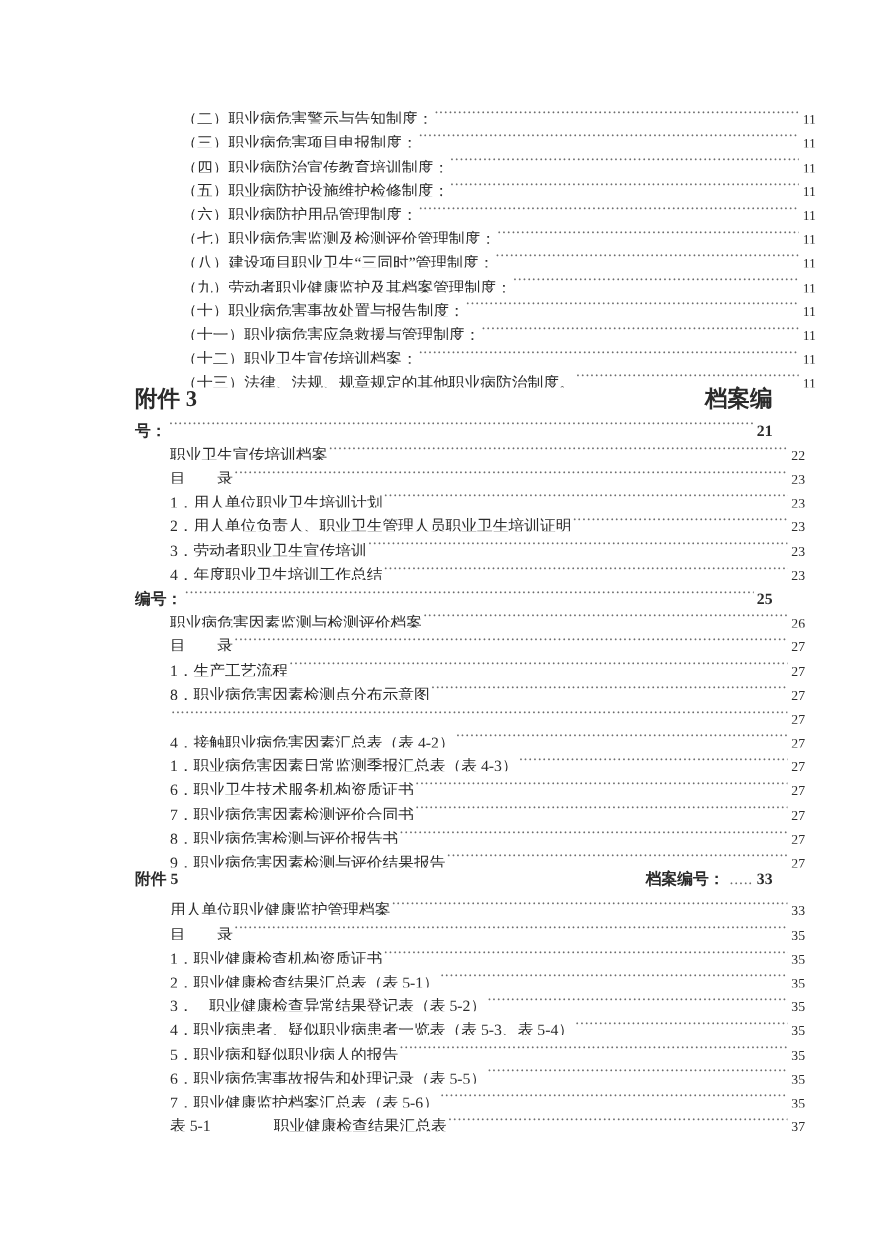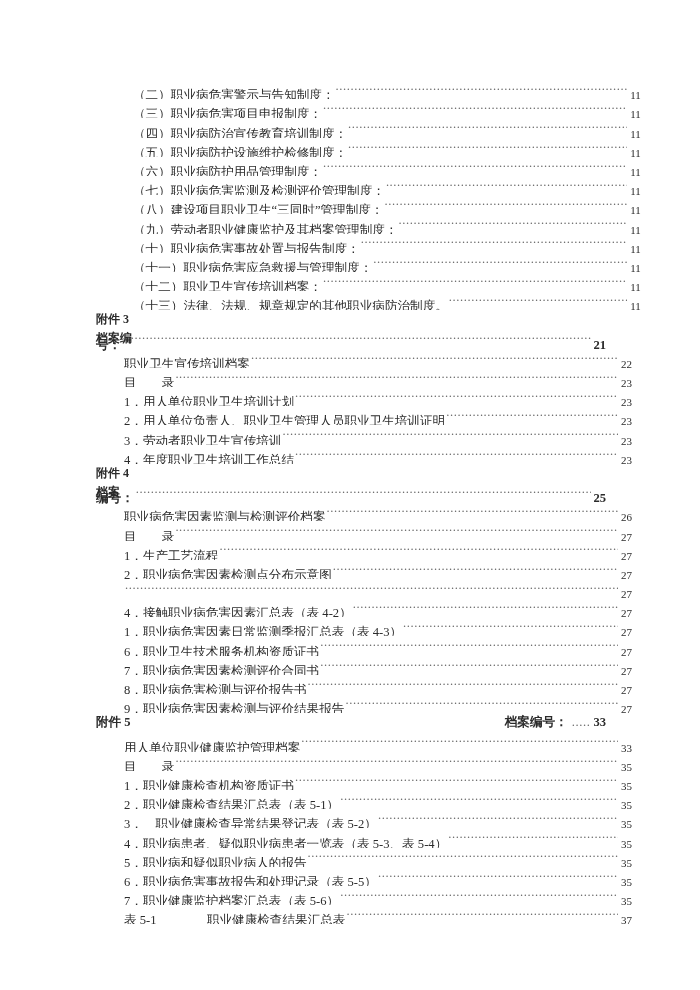--- a/index.html
+++ b/index.html
@@ -18,21 +18,21 @@
   .page {
     position: absolute;
     left: 0; top: 0;
     width: 700px;
     height: 990px;
     padding: 0;
     box-sizing: border-box;
   }
   .toc {
     position: absolute;
-    left: 96px;
+    left: 108px;
     top: 80px;
     width: 510px;
   }
   
   .toc-line {
     display: flex;
     align-items: baseline;
     width: 100%;
     height: 19.2px;
     line-height: 19.2px;
@@ -73,24 +73,23 @@
   .lvl-item  { padding-left: 28px; }  
   .lvl-root  { padding-left: 0px; }
 
   
   .attach-head {
     display: flex;
     align-items: baseline;
     width: 100%;
     height: 19.2px;
     line-height: 19.2px;
-    font-size: 12px;
+    font-size: 18px;
     font-weight: bold;
     white-space: nowrap;
-    flex-direction: column;
   }
   .attach-head .left { flex: 0 0 auto; }
   .attach-head .spacer { flex: 1 1 auto; }
   .attach-head .right { flex: 0 0 auto; }
 
   .attach-cont {
     display: flex;
     align-items: baseline;
     width: 100%;
     height: 19.2px;
@@ -249,25 +248,20 @@
           <span class="leader"></span>
           <span class="pageno">23</span>
         </div>
         <div class="toc-line lvl-item">
           <span class="label">4．年度职业卫生培训工作总结</span>
           <span class="leader"></span>
           <span class="pageno">23</span>
         </div>
       </div>
 
-    <div class="attach-head lvl-root">
-      <span class="left">附件 4</span>
-      <span class="spacer"></span>
-      <span class="right">档案</span>
-    </div>
     <div class="attach-cont lvl-root">
       <span class="label">编号：</span>
       <span class="leader"></span>
       <span class="pageno">25</span>
     </div>
     <div id="group4">
         <div class="toc-line lvl-item">
           <span class="label">职业病危害因素监测与检测评价档案</span>
           <span class="leader"></span>
           <span class="pageno">26</span>
@@ -276,21 +270,21 @@
           <span class="label">目　　录</span>
           <span class="leader"></span>
           <span class="pageno">27</span>
         </div>
         <div class="toc-line lvl-item">
           <span class="label">1．生产工艺流程</span>
           <span class="leader"></span>
           <span class="pageno">27</span>
         </div>
         <div class="toc-line lvl-item">
-          <span class="label">2．职业病危害因素检测点分布示意图</span>
+          <span class="label">8．职业病危害因素检测点分布示意图</span>
           <span class="leader"></span>
           <span class="pageno">27</span>
         </div>
         <div class="toc-line lvl-item">
           <span class="leader"></span>
           <span class="pageno">27</span>
         </div>
         <div class="toc-line lvl-item">
           <span class="label">4．接触职业病危害因素汇总表（表 4-2）</span>
           <span class="leader"></span>

